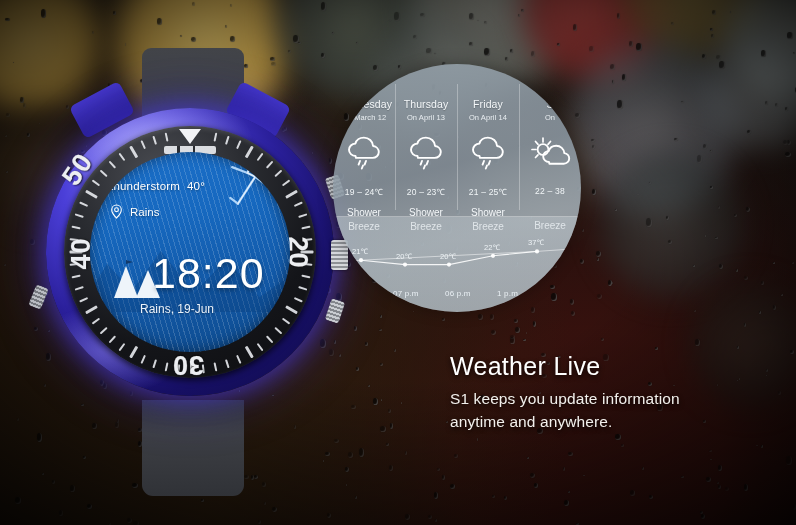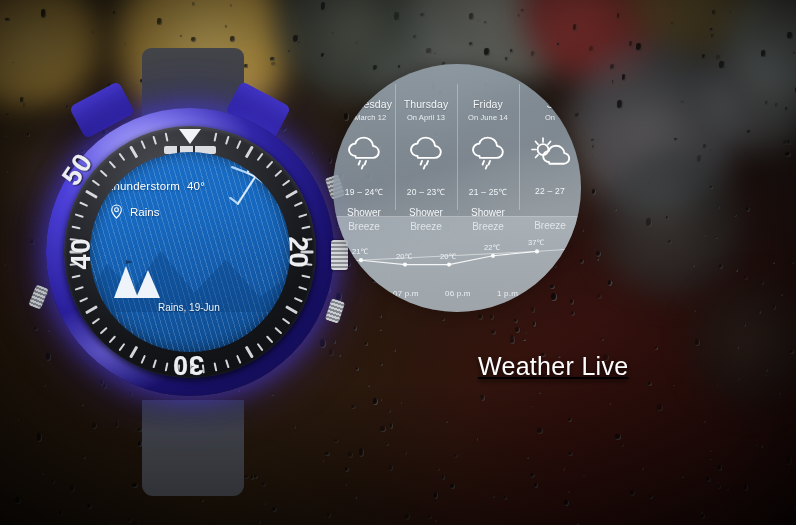--- a/index.html
+++ b/index.html
@@ -108,21 +108,21 @@
   .mtn{position:absolute;left:-6%;bottom:20%;width:112%;height:42%;opacity:.34;}
   .lightning{position:absolute;right:6px;top:-4px;width:96px;height:96px;opacity:.95;}
   .peaks{position:absolute;left:20px;bottom:54px;width:60px;height:40px;}
 
   .d-cond{position:absolute;left:20px;top:28px;color:#fff;font-size:11.5px;letter-spacing:.2px;
      text-shadow:0 1px 2px rgba(0,0,0,.35);}
   .d-loc{position:absolute;left:20px;top:52px;display:flex;align-items:center;gap:7px;
      color:#fff;font-size:11.5px;text-shadow:0 1px 2px rgba(0,0,0,.35);}
   .d-time{position:absolute;left:62px;top:100px;color:#fff;font-size:43px;font-weight:300;
      letter-spacing:1px;line-height:1;text-shadow:0 2px 4px rgba(0,0,0,.35);}
-  .d-date{position:absolute;left:68px;top:150px;color:#eaf2fb;font-size:10px;
+  .d-date{position:absolute;left:50px;top:150px;color:#eaf2fb;font-size:12px;
      text-shadow:0 1px 2px rgba(0,0,0,.35);}
 
   
   #panel{position:absolute;left:333px;top:64px;width:248px;height:248px;border-radius:50%;
      overflow:hidden;
      background:linear-gradient(165deg, rgba(151,163,172,.88) 0%, rgba(139,152,163,.86) 42%,
                 rgba(164,176,184,.86) 66%, rgba(178,189,195,.8) 100%);
      box-shadow:0 0 16px rgba(0,0,0,.3);}
   .panel-top{position:absolute;left:0;top:0;width:100%;height:152px;display:flex;}
   .fcol{flex:0 0 62px;width:62px;position:relative;display:flex;flex-direction:column;
@@ -137,21 +137,21 @@
 
   .panel-sep{position:absolute;left:0;top:152px;width:100%;height:1px;background:rgba(255,255,255,.35);}
   .panel-bot{position:absolute;left:0;top:153px;width:100%;height:95px;
      background:linear-gradient(180deg, rgba(196,205,211,.42) 0%, rgba(176,187,194,.3) 100%);}
   .chart{position:absolute;left:0;top:0;width:248px;height:70px;}
   .h-lbl{position:absolute;color:#eef3f6;font-size:7.5px;letter-spacing:.2px;}
   .times{position:absolute;top:72px;left:0;width:100%;height:18px;}
   .t-lbl{position:absolute;color:#eaf0f4;font-size:8px;letter-spacing:.2px;}
 
   
-  #copy{position:absolute;left:478px;top:352px;width:300px;text-decoration:underline;}
+  #copy{position:absolute;left:450px;top:352px;width:300px;}
   .hl{color:#fff;font-size:25px;font-weight:400;letter-spacing:.3px;
       text-shadow:0 2px 5px rgba(0,0,0,.8);}
   .sub{color:#f2f0ec;font-size:15.5px;line-height:23px;margin-top:6px;letter-spacing:.1px;
       text-shadow:0 2px 5px rgba(0,0,0,.8);}
 </style>
 </head>
 <body>
 
 <div id="stage">
 
@@ -720,20 +720,21 @@
       </div>
 
       <div class="d-loc">
         <svg width="13" height="15" viewBox="0 0 13 15">
           <path d="M6.5,1 C9.2,1 11.3,3.1 11.3,5.7 C11.3,9.2 6.5,14 6.5,14 C6.5,14 1.7,9.2 1.7,5.7 C1.7,3.1 3.8,1 6.5,1 Z" fill="none" stroke="#ffffff" stroke-width="1.1"></path>
           <circle cx="6.5" cy="5.7" r="1.9" fill="none" stroke="#ffffff" stroke-width="1.1"></circle>
         </svg>
         <span>Rains</span>
       </div>
 
+      <div class="d-time">18:20</div>
       <div class="d-date">Rains, 19-Jun</div>
     </div>
   </div>
 
   <div id="panel">
 
     <div class="panel-top">
 
       <div class="fcol">
         <div class="f-day">Wednesday</div>
@@ -770,21 +771,21 @@
         </div>
         <div class="f-temp">20 – 23℃</div>
         <div class="f-desc">
           <span>Shower</span><br>
           <span>Breeze</span>
         </div>
       </div>
 
       <div class="fcol">
         <div class="f-day">Friday</div>
-        <div class="f-date">On June 14</div>
+        <div class="f-date">On April 14</div>
         <div class="f-icon">
           <svg width="42" height="34" viewBox="0 0 42 34">
             <path d="M12.5,20 C8.9,20 6,17.2 6,13.8 C6,10.5 8.8,7.7 12.3,7.6 C13.4,4 16.9,1.6 20.9,1.6 C25.8,1.6 29.8,5.3 30.1,10 C33.3,10.4 35.8,13 35.8,16.1 C35.8,19.3 33,21.9 29.6,21.9 L13,21.9 Z" fill="none" stroke="#ffffff" stroke-width="1.9" stroke-linejoin="round"></path>
             <g stroke="#ffffff" stroke-width="1.9" stroke-linecap="round">
               <path d="M17,25 L15.6,28.6"></path>
                 <path d="M23,25 L21.6,28.6"></path>
                 <path d="M20,29.5 L18.8,32.5"></path>
             </g>
           </svg>
         </div>
@@ -804,21 +805,21 @@
               <path d="M14,2 L14,6"></path>
                 <path d="M6.5,5.5 L9,8.4"></path>
                 <path d="M3,13.5 L7,13.5"></path>
               <path d="M6.5,21.5 L9,18.8"></path>
                 <path d="M21.5,5.5 L19,8.4"></path>
             </g>
             <circle cx="14" cy="13.5" r="5.4" fill="none" stroke="#ffffff" stroke-width="1.8"></circle>
             <path d="M20,26 C16.8,26 14.2,23.5 14.2,20.5 C14.2,17.6 16.6,15.2 19.6,15.1 C20.6,11.9 23.7,9.7 27.2,9.7 C31.5,9.7 35,13 35.3,17.1 C38.1,17.5 40.2,19.8 40.2,22.5 C40.2,25.4 37.8,27.7 34.8,27.7 L20.4,27.7 Z" fill="none" stroke="#ffffff" stroke-width="1.9" stroke-linejoin="round"></path>
           </svg>
         </div>
-        <div class="f-temp">22 – 27</div>
+        <div class="f-temp">22 – 38</div>
         <div class="f-desc">
           <span></span><br>
           <span>Breeze</span>
         </div>
       </div>
     </div>
 
     <div class="panel-sep"></div>
 
     <div class="panel-bot">
@@ -842,17 +843,18 @@
           <div class="t-lbl" style="left: 60px; top: 0px;">07 p.m</div>
           <div class="t-lbl" style="left: 112px; top: 0px;">06 p.m</div>
           <div class="t-lbl" style="left: 164px; top: 0px;">1 p.m</div>
         </div>
     </div>
   </div>
 
   <div id="copy">
     <div class="hl">Weather Live</div>
     <div class="sub">
-      <br>
+      <span>S1 keeps you update information</span><br>
+      <span>anytime and anywhere.</span>
     </div>
   </div>
 
 </div>
 
 </body></html>

